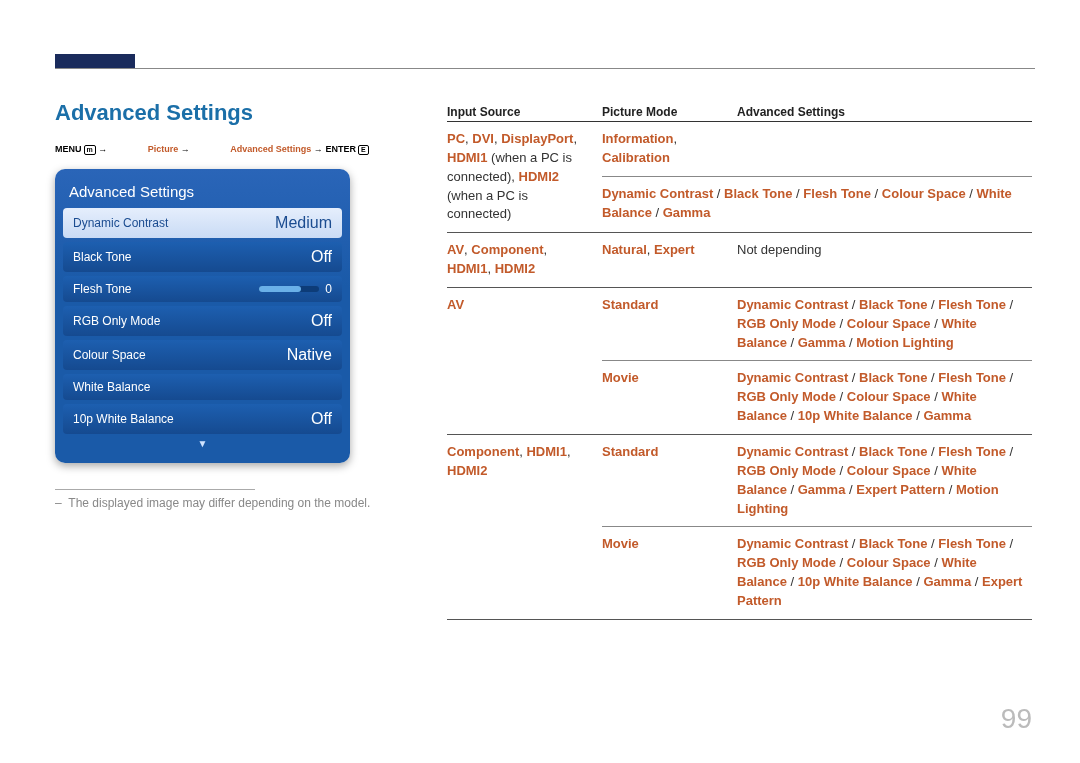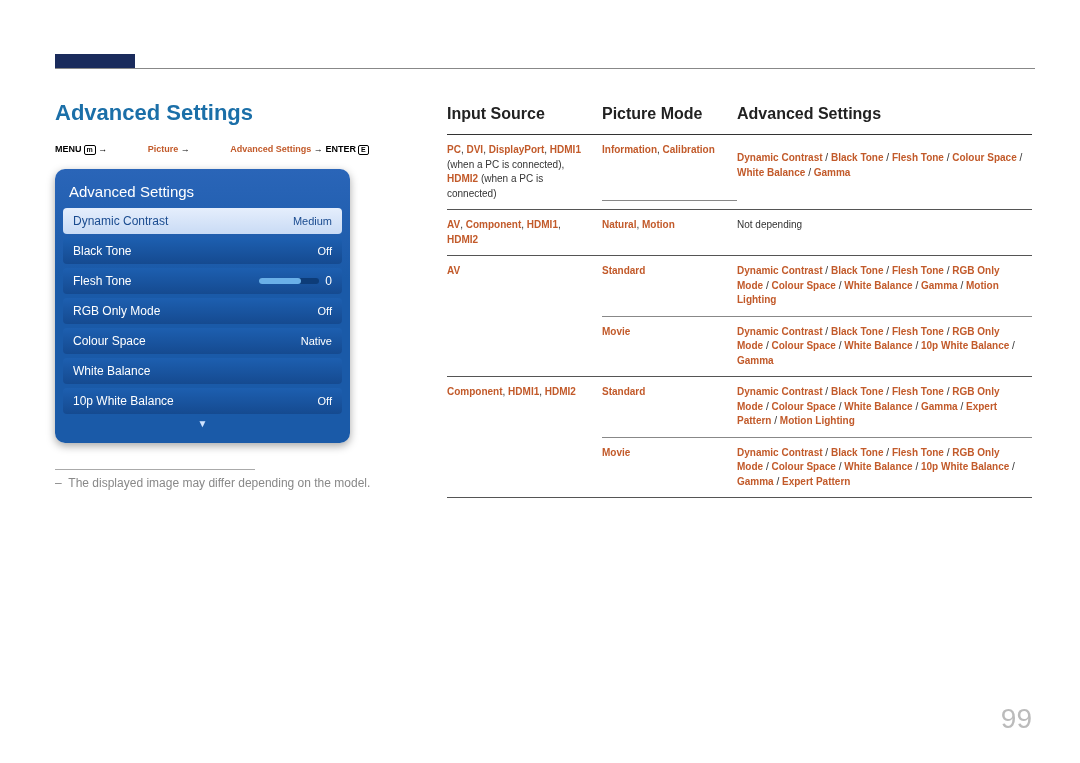--- a/index.html
+++ b/index.html
@@ -77,21 +77,21 @@
     padding: 6px 10px;
     margin-bottom: 4px;
     border-radius: 4px;
     background: linear-gradient(#1d5fb0, #154a90);
   }
   .osd-row.selected {
     background: linear-gradient(#e5eefc, #c9dbf5);
     color: #1b4c90;
     font-weight: 500;
   }
-  .osd-row .val { font-size: 11px; }
+  .osd-row .val { font-size: 16px; }
   .slider {
     width: 60px; height: 6px; background: #0d3c78; border-radius: 3px; position: relative; margin-right: 6px;
   }
   .slider .fill { position: absolute; left: 0; top: 0; height: 100%; width: 70%; background: #6ab0e8; border-radius: 3px; }
   .slider-wrap { display: flex; align-items: center; }
   .osd-arrow {
     text-align: center;
     color: #cfe3ff;
     font-size: 10px;
     margin-top: 2px;
@@ -109,31 +109,31 @@
   }
   .rightcol {
     position: absolute;
     left: 447px;
     top: 105px;
     right: 48px;
   }
   .table-head {
     display: flex;
     border-bottom: 1.5px solid #333;
-    padding-bottom: 11px;
-    font-size: 16px;
+    padding-bottom: 2px;
+    font-size: 12px;
     font-weight: bold;
     color: #222;
   }
   .col1 { width: 155px; padding-right: 8px; }
   .col2 { width: 135px; padding-right: 8px; }
   .col3 { flex: 1; }
   .trow {
     display: flex;
-    font-size: 10px;
+    font-size: 13px;
     padding: 8px 0;
     border-bottom: 1px solid #555;
     line-height: 1.45;
   }
   .trow .col1, .trow .col2, .trow .col3 { padding-right: 8px; }
   .b { font-weight: bold; }
   .hl { color: #c25a2a; }
   .plain { color: #333; }
   .pagenum {
     position: absolute;
@@ -210,34 +210,34 @@
 
 <div class="rightcol">
   <div class="table-head">
     <div class="col1">Input Source</div>
     <div class="col2">Picture Mode</div>
     <div class="col3">Advanced Settings</div>
   </div>
   <div id="table-body">
       <div class="trow">
         <div class="col1"><span><span class="hl b">PC</span><span class="plain">, </span><span class="hl b">DVI</span><span class="plain">, </span><span class="hl b">DisplayPort</span><span class="plain">, </span><span class="hl b">HDMI1</span><span class="plain"> (when a PC is connected), </span><span class="hl b">HDMI2</span><span class="plain"> (when a PC is connected)</span></span></div>
-        <div style="flex: 1 1 0%; display: flex; flex-direction: row;">
+        <div style="flex: 1 1 0%; display: flex; flex-direction: column;">
           <div style="display: flex; padding-bottom: 8px; border-bottom: 1px solid rgb(136, 136, 136);">
             <div class="col2"><span><span class="hl b">Information</span><span class="plain">, </span><span class="hl b">Calibration</span></span></div>
           </div>
           <div style="display: flex; padding-top: 8px;">
             <div class="col3"><span><span class="hl b">Dynamic Contrast</span><span class="plain"> / </span><span class="hl b">Black Tone</span><span class="plain"> / </span><span class="hl b">Flesh Tone</span><span class="plain"> / </span><span class="hl b">Colour Space</span><span class="plain"> / </span><span class="hl b">White Balance</span><span class="plain"> / </span><span class="hl b">Gamma</span></span></div>
           </div>
         </div>
       </div>
       <div class="trow">
         <div class="col1"><span><span class="hl b">AV</span><span class="plain">, </span><span class="hl b">Component</span><span class="plain">, </span><span class="hl b">HDMI1</span><span class="plain">, </span><span class="hl b">HDMI2</span></span></div>
         <div style="flex: 1 1 0%; display: flex; flex-direction: column;">
           <div style="display: flex; padding-bottom: 6px;">
-            <div class="col2"><span><span class="hl b">Natural</span><span class="plain">, </span><span class="hl b">Motion</span></span></div>
+            <div class="col2"><span><span class="hl b">Natural</span><span class="plain">, </span><span class="hl b">Expert</span></span></div>
             <div class="col3"><span><span class="plain">Not depending</span></span></div>
           </div>
         </div>
       </div>
       <div class="trow">
         <div class="col1"><span><span class="hl b">AV</span></span></div>
         <div style="flex: 1 1 0%; display: flex; flex-direction: column;">
           <div style="display: flex; padding-bottom: 8px; border-bottom: 1px solid rgb(136, 136, 136);">
             <div class="col2"><span><span class="hl b">Standard</span></span></div>
             <div class="col3"><span><span class="hl b">Dynamic Contrast</span><span class="plain"> / </span><span class="hl b">Black Tone</span><span class="plain"> / </span><span class="hl b">Flesh Tone</span><span class="plain"> / </span><span class="hl b">RGB Only Mode</span><span class="plain"> / </span><span class="hl b">Colour Space</span><span class="plain"> / </span><span class="hl b">White Balance</span><span class="plain"> / </span><span class="hl b">Gamma</span><span class="plain"> / </span><span class="hl b">Motion Lighting</span></span></div>

